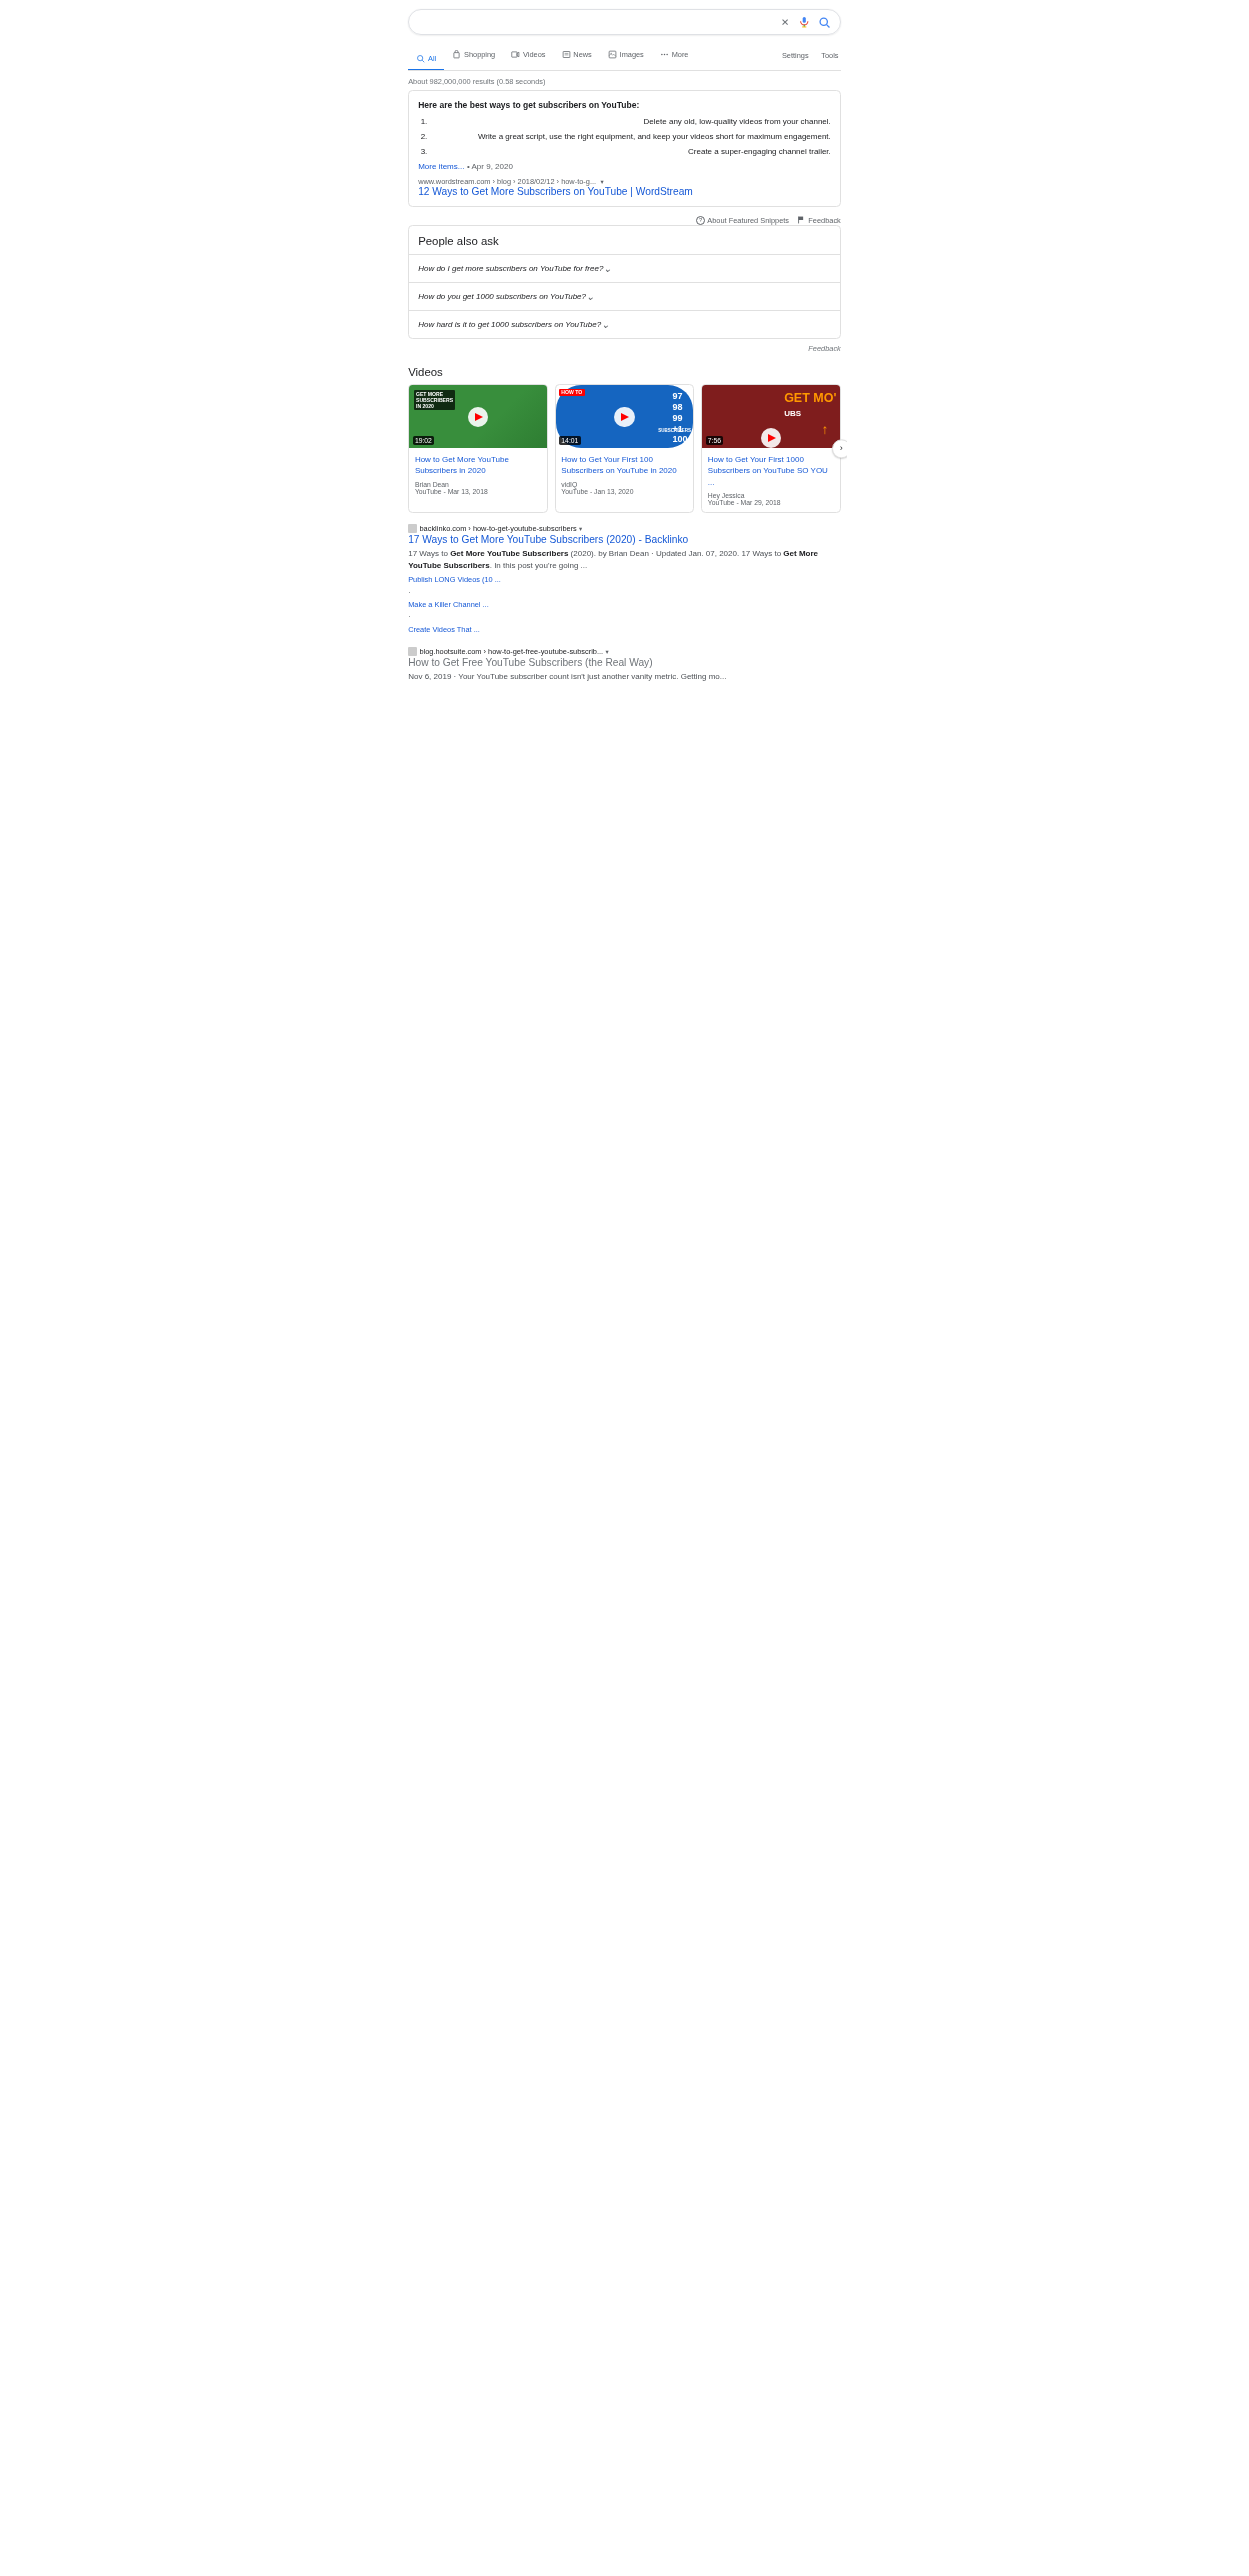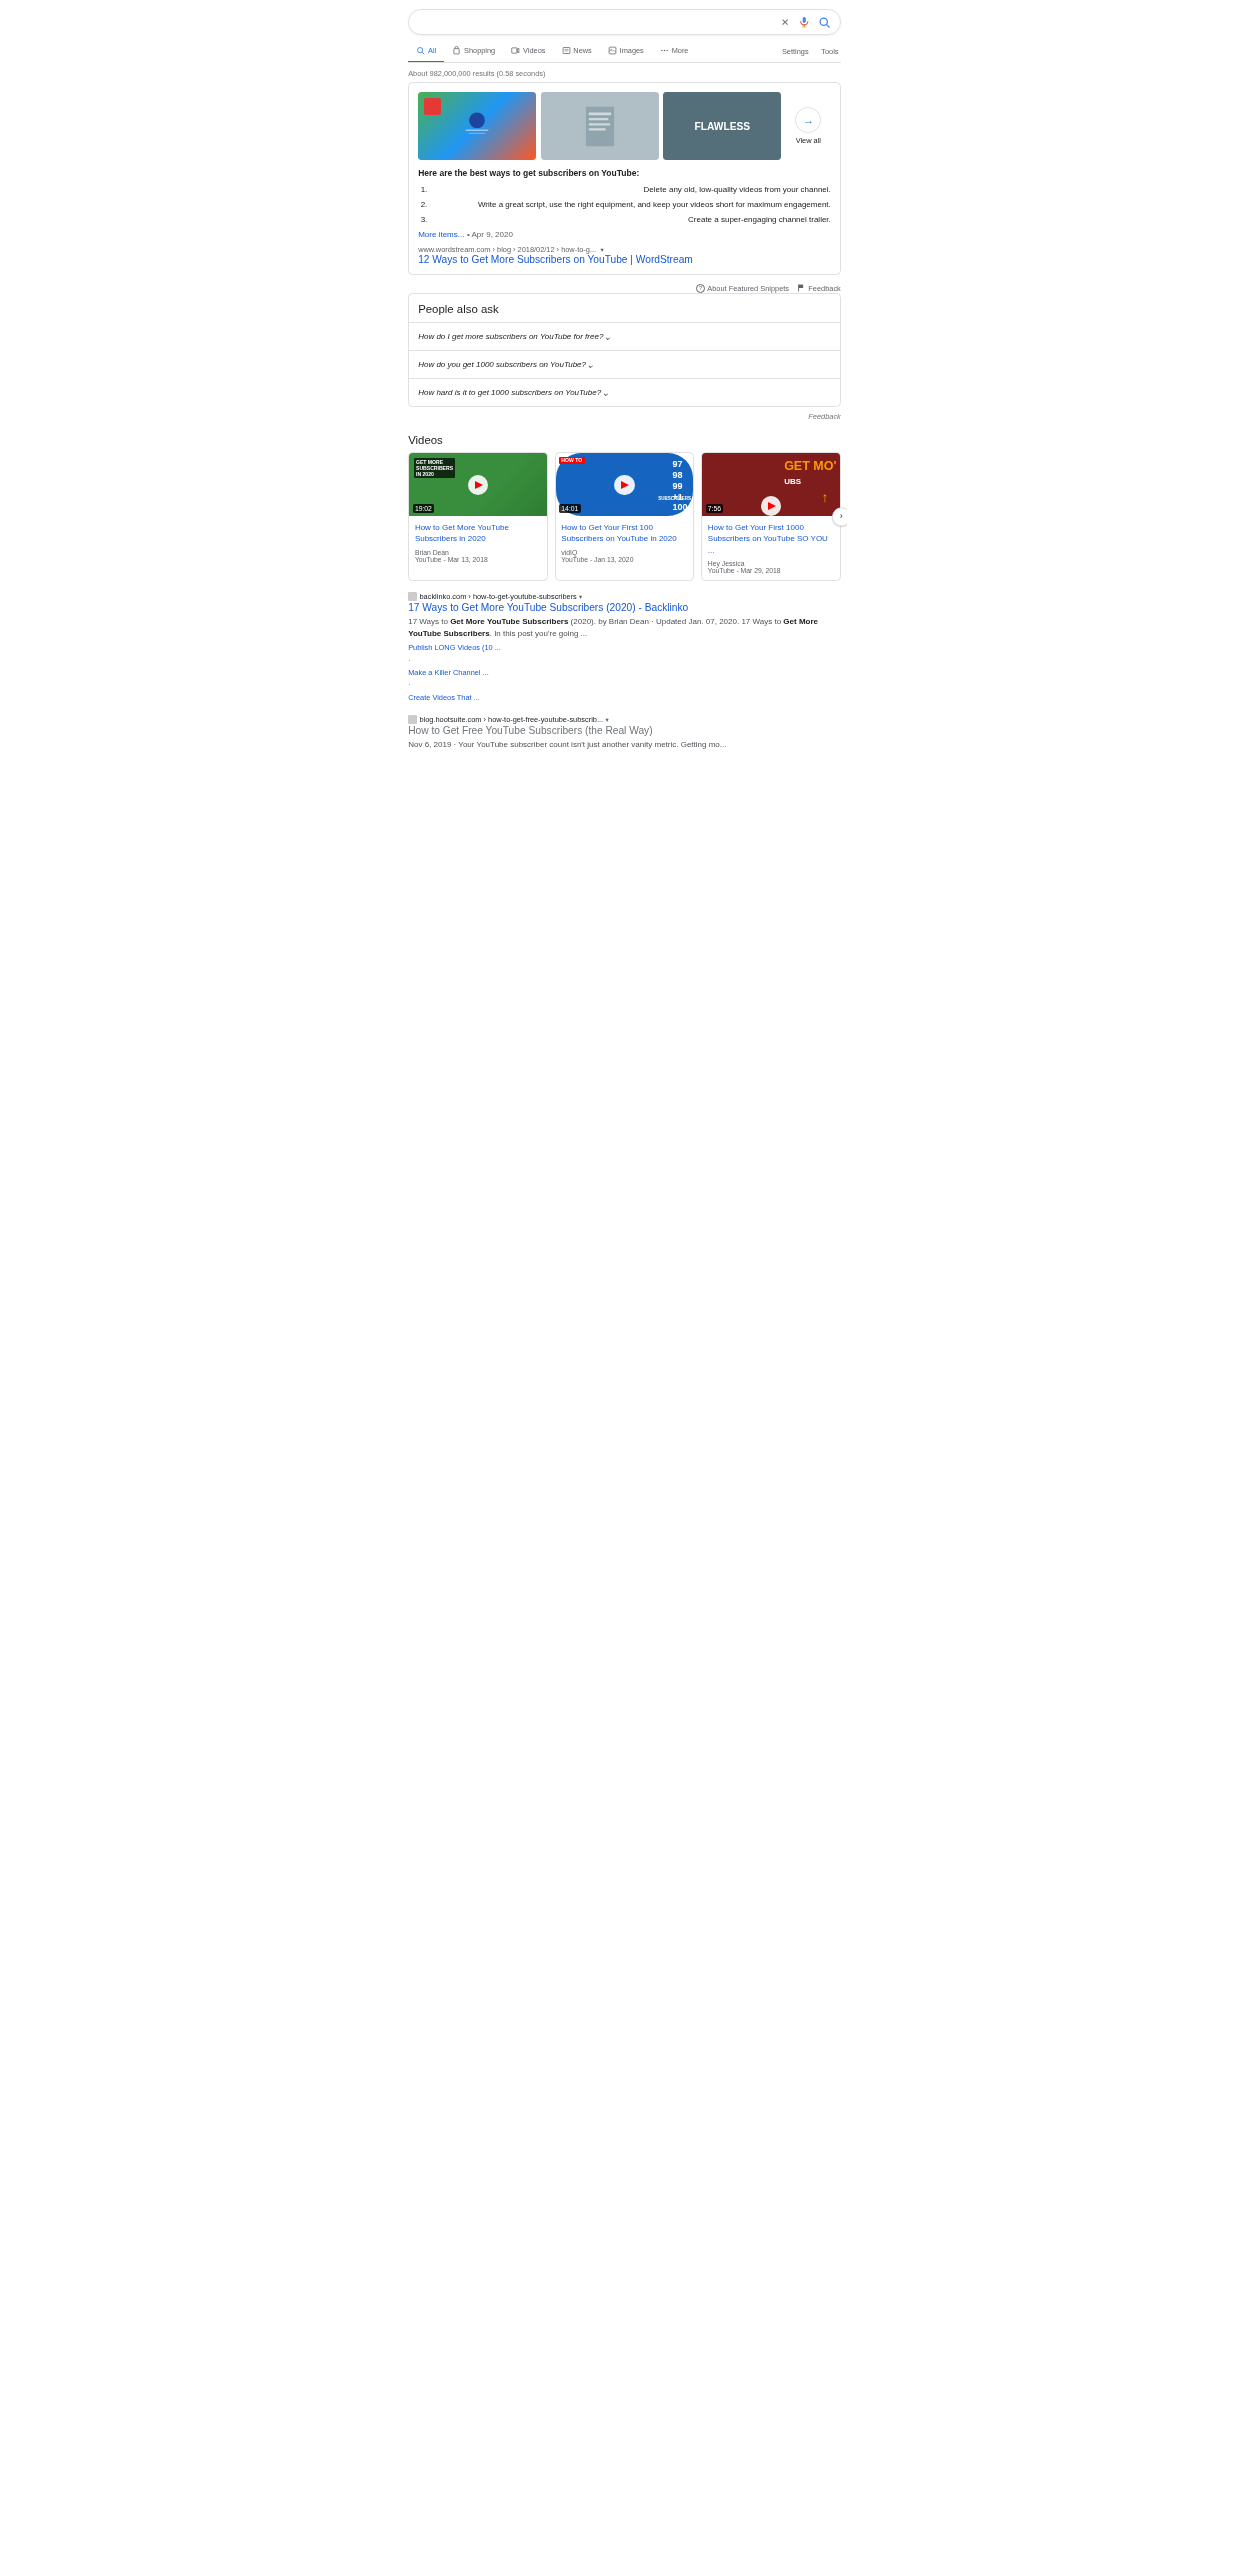--- a/index.html
+++ b/index.html
@@ -64,20 +64,21 @@
       font-size: 7.4px;
       color: #5f6368;
       cursor: pointer;
       border-bottom: 1.7px solid transparent;
       text-decoration: none;
       white-space: nowrap;
     }
     .nav-tab.active {
       color: #1a73e8;
       border-bottom: 1.7px solid #1a73e8;
+      margin-top: 8px;
     }
     .nav-right {
       margin-left: auto;
       display: flex;
       gap: 8px;
     }
     .nav-right span {
       font-size: 7.4px;
       color: #5f6368;
       cursor: pointer;
@@ -582,43 +583,20 @@
   <div class="nav-right">
     <span>Settings</span>
     <span>Tools</span>
   </div>
 </nav>
 
 <div class="result-stats">About 982,000,000 results (0.58 seconds)</div>
 
 <div class="featured-box">
   
-  <div class="featured-images">
-    <div class="feat-img feat-img-1">
-      <svg width="34" height="34" viewBox="0 0 60 60">
-          <circle cx="30" cy="20" r="14" fill="#1a237e" opacity="0.7"></circle>
-          <rect x="10" y="36" width="40" height="3" rx="1" fill="#fff" opacity="0.5"></rect>
-          <rect x="15" y="42" width="30" height="2" rx="1" fill="#fff" opacity="0.3"></rect>
-        </svg>
-    </div>
-    <div class="feat-img feat-img-2">
-      <svg width="34" height="45" viewBox="0 0 60 80">
-          <rect x="5" y="5" width="50" height="70" rx="2" fill="#90a4ae"></rect>
-          <rect x="10" y="15" width="40" height="5" rx="1" fill="#cfd8dc"></rect>
-          <rect x="10" y="25" width="35" height="4" rx="1" fill="#cfd8dc"></rect>
-          <rect x="10" y="34" width="38" height="4" rx="1" fill="#cfd8dc"></rect>
-          <rect x="10" y="43" width="30" height="4" rx="1" fill="#cfd8dc"></rect>
-        </svg>
-    </div>
-    <div class="feat-img feat-img-3">FLAWLESS</div>
-    <div class="view-all-btn">
-      <div class="view-all-circle">→</div>
-      <span class="view-all-label">View all</span>
-    </div>
-  </div>
 
   
   <div class="feat-title">Here are the best ways to get subscribers on YouTube:</div>
   <ol class="feat-list">
     <li>Delete any old, low-quality videos from your channel.</li>
     <li>Write a great script, use the right equipment, and keep your videos short for maximum engagement.</li>
     <li>Create a super-engaging channel trailer.</li>
   </ol>
   <div>
     <a class="more-items-link">More items...</a>

